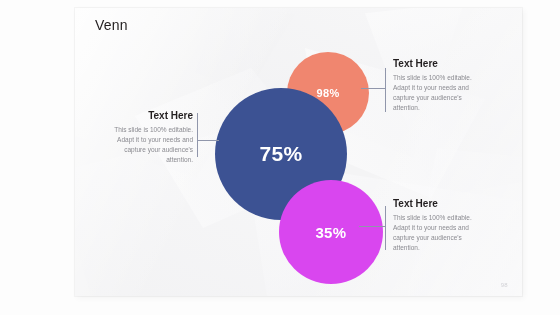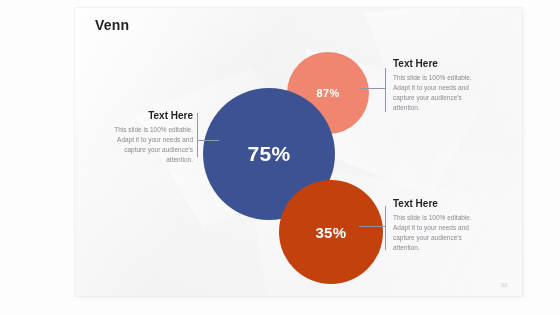--- a/index.html
+++ b/index.html
@@ -45,29 +45,29 @@
       clip-path:polygon(0 30%,58% 0,100% 64%,34% 100%);}
   .p8{left:230px;top:40px;width:180px;height:150px;
       background:linear-gradient(250deg,#f6f6f8,#ffffff);
       clip-path:polygon(0 0,100% 34%,70% 100%,10% 70%);}
   .sheen{position:absolute;inset:0;
       background:linear-gradient(118deg,rgba(255,255,255,.85) 0%,rgba(255,255,255,0) 38%,rgba(255,255,255,0) 62%,rgba(255,255,255,.6) 100%);}
 
   
   .title{
     position:absolute;left:20px;top:9px;
-    font-size:14px;font-weight:bold;color:#231f20;letter-spacing:.2px;
+    font-size:14px;font-weight:normal;color:#231f20;letter-spacing:.2px;
   }
 
   
   .venn{position:absolute;left:0;top:0;width:447px;height:288px;}
   .circle{position:absolute;border-radius:50%;display:flex;align-items:center;justify-content:center;}
-  .c-blue{left:128px;top:80px;width:132px;height:132px;background:#3c5293;z-index:3;}
+  .c-blue{left:140px;top:80px;width:132px;height:132px;background:#3c5293;z-index:3;}
   .c-orange{left:212px;top:44px;width:82px;height:82px;background:#f0866f;z-index:2;}
-  .c-yellow{left:204px;top:172px;width:104px;height:104px;background:#c2410c;z-index:4;}
+  .c-yellow{left:204px;top:172px;width:104px;height:104px;background:#d946ef;z-index:4;}
   .pct{color:#ffffff;font-weight:bold;letter-spacing:.4px;}
   .c-blue .pct{font-size:21px;}
   .c-orange .pct{font-size:11px;}
   .c-yellow .pct{font-size:15px;}
 
   
   .conn{position:absolute;z-index:5;}
   .conn .vline{position:absolute;width:1px;background:#9096ab;}
   .conn .hline{position:absolute;height:1px;background:#9096ab;}
 
@@ -125,21 +125,21 @@
       <span class="vline"></span>
       <span class="hline"></span>
     </div>
     <div class="conn conn-br">
       <span class="vline"></span>
       <span class="hline"></span>
     </div>
 
     <div class="venn">
       <div class="circle c-orange">
-        <span class="pct">87%</span>
+        <span class="pct">98%</span>
       </div>
       <div class="circle c-blue">
         <span class="pct">75%</span>
       </div>
       <div class="circle c-yellow">
         <span class="pct">35%</span>
       </div>
     </div>
 
     <div class="tblock tb-left">

